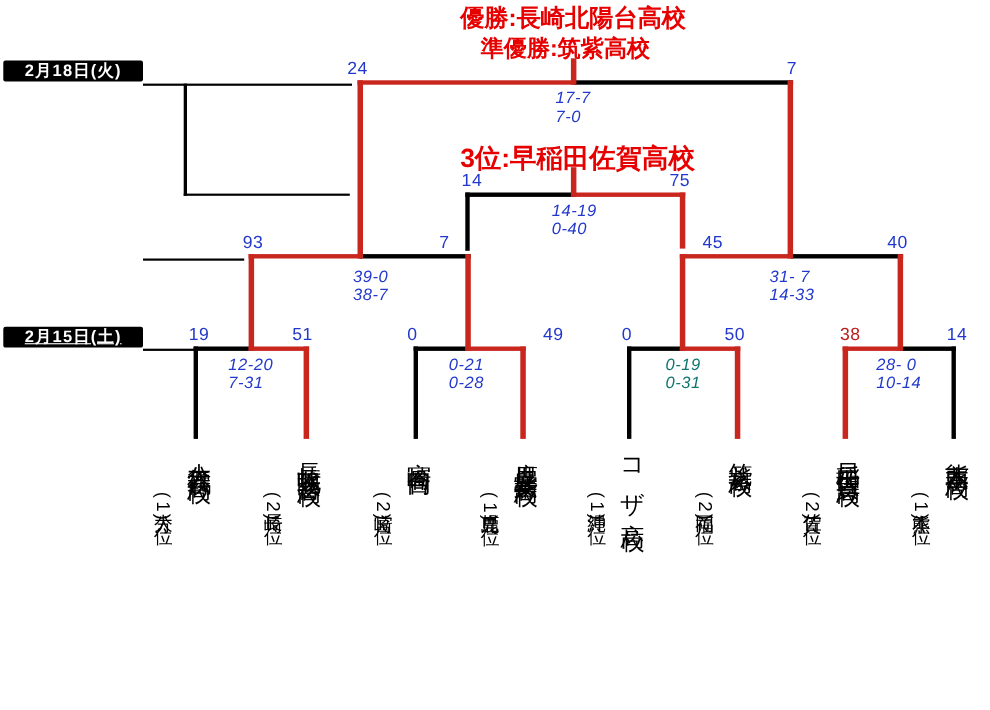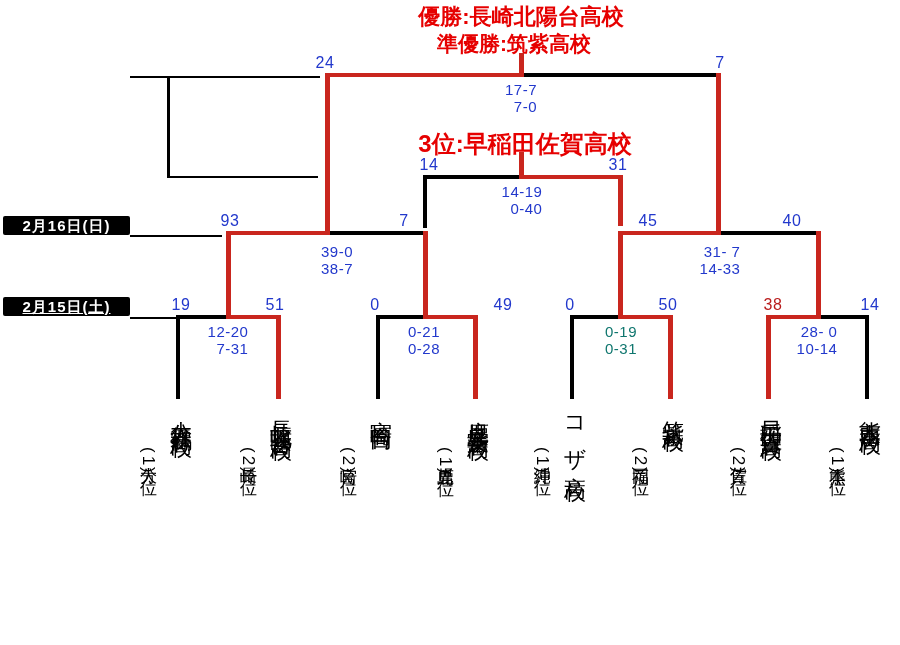--- a/index.html
+++ b/index.html
@@ -10,35 +10,35 @@
   .t-champion { left:521px; top:2px;  font-size:22px; }
   .t-runnerup { left:514px; top:30px; font-size:21px; }
   .t-third    { left:525px; top:128px; font-size:24px; }
   .date-label { position:absolute; left:3px; width:127px; height:19px;
                 font-size:15px; font-weight:bold; text-align:center; line-height:19px;
                 border-radius:2px; letter-spacing:1px; }
   .dl-0 { top:55px; } .dl-1 { top:216px; } .dl-2 { top:297px; }
   .score  { position:absolute; font-size:16px; line-height:17px; transform:translateX(-50%);
             white-space:pre; letter-spacing:0.5px; }
   .halves { position:absolute; font-size:15px; line-height:17px; transform:translateX(-50%);
-            text-align:right; white-space:pre; letter-spacing:0.5px; }
+            text-align:left; white-space:pre; letter-spacing:0.5px;font-style:italic; }
   .tname  { position:absolute; writing-mode:vertical-rl; text-orientation:mixed;
             font-size:22px; letter-spacing:3px; color:#000; }
   .tseed  { position:absolute; writing-mode:vertical-rl; text-orientation:mixed;
             font-size:17px; letter-spacing:1px; color:#000; }
 </style>
 </head>
 <body>
 
 <div id="stage">
   <div class="title t-champion" style="color: rgb(230, 0, 0);">優勝:長崎北陽台高校</div>
   <div class="title t-runnerup" style="color: rgb(230, 0, 0);">準優勝:筑紫高校</div>
   <div class="title t-third" style="color: rgb(230, 0, 0);">3位:早稲田佐賀高校</div>
 
-  <div class="date-label dl-1" style="background: rgb(0, 0, 0); color: rgb(255, 255, 255);">2月16日(日)</div>
+  <div class="date-label dl-0" style="background: rgb(0, 0, 0); color: rgb(255, 255, 255);">2月18日(火)</div>
   <div class="date-label dl-2" style="background: rgb(0, 0, 0); color: rgb(255, 255, 255); text-decoration: underline;">2月15日(土)</div>
 
   <div id="lines-layer">
       <div class="seg" style="left: 325px; top: 73px; width: 199px; height: 4px; background: rgb(201, 38, 30);"></div>
       <div class="seg" style="left: 522px; top: 73px; width: 199px; height: 4px; background: rgb(0, 0, 0);"></div>
       <div class="seg" style="left: 519px; top: 53px; width: 5px; height: 24px; background: rgb(201, 38, 30);"></div>
       <div class="seg" style="left: 423px; top: 175px; width: 100px; height: 4px; background: rgb(0, 0, 0);"></div>
       <div class="seg" style="left: 521px; top: 175px; width: 102px; height: 4px; background: rgb(201, 38, 30);"></div>
       <div class="seg" style="left: 519px; top: 152px; width: 5px; height: 27px; background: rgb(201, 38, 30);"></div>
       <div class="seg" style="left: 423px; top: 175px; width: 4px; height: 53px; background: rgb(0, 0, 0);"></div>
@@ -74,29 +74,29 @@
       <div class="seg" style="left: 167px; top: 176px; width: 151px; height: 2px; background: rgb(0, 0, 0);"></div>
       <div class="seg" style="left: 130px; top: 235px; width: 92px; height: 2px; background: rgb(0, 0, 0);"></div>
       <div class="seg" style="left: 130px; top: 317px; width: 47px; height: 2px; background: rgb(0, 0, 0);"></div>
     </div>
   <div id="scores-layer">
       <div class="score" style="left: 325px; top: 54px; color: rgb(34, 56, 204);">24</div>
       <div class="score" style="left: 720px; top: 54px; color: rgb(34, 56, 204);">7</div>
       <div class="halves" style="left: 521px; top: 81px; color: rgb(34, 56, 204);">17-7
 7-0</div>
       <div class="score" style="left: 429px; top: 156px; color: rgb(34, 56, 204);">14</div>
-      <div class="score" style="left: 618px; top: 156px; color: rgb(34, 56, 204);">31</div>
+      <div class="score" style="left: 618px; top: 156px; color: rgb(34, 56, 204);">75</div>
       <div class="halves" style="left: 522px; top: 183px; color: rgb(34, 56, 204);">14-19
 0-40</div>
       <div class="score" style="left: 230px; top: 212px; color: rgb(34, 56, 204);">93</div>
       <div class="score" style="left: 404px; top: 212px; color: rgb(34, 56, 204);">7</div>
       <div class="halves" style="left: 337px; top: 243px; color: rgb(34, 56, 204);">39-0
 38-7</div>
       <div class="score" style="left: 648px; top: 212px; color: rgb(34, 56, 204);">45</div>
-      <div class="score" style="left: 792px; top: 212px; color: rgb(34, 56, 204);">40</div>
+      <div class="score" style="left: 816px; top: 212px; color: rgb(34, 56, 204);">40</div>
       <div class="halves" style="left: 720px; top: 243px; color: rgb(34, 56, 204);">31- 7
 14-33</div>
       <div class="score" style="left: 181px; top: 296px; color: rgb(34, 56, 204);">19</div>
       <div class="score" style="left: 275px; top: 296px; color: rgb(34, 56, 204);">51</div>
       <div class="halves" style="left: 228px; top: 323px; color: rgb(34, 56, 204);">12-20
 7-31</div>
       <div class="score" style="left: 375px; top: 296px; color: rgb(34, 56, 204);">0</div>
       <div class="score" style="left: 477px; top: 296px; color: rgb(34, 56, 204); margin-left: 26px;">49</div>
       <div class="halves" style="left: 424px; top: 323px; color: rgb(34, 56, 204);">0-21
 0-28</div>

